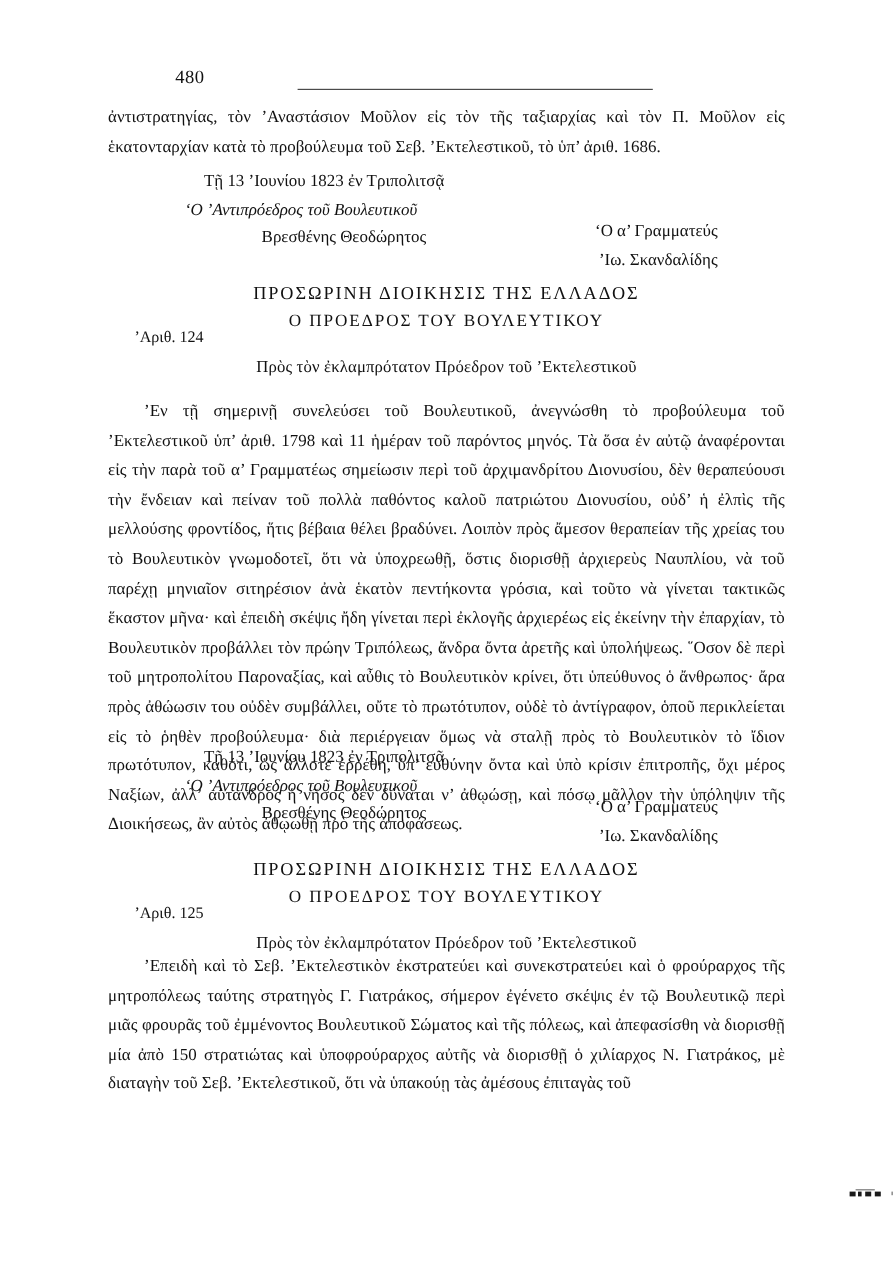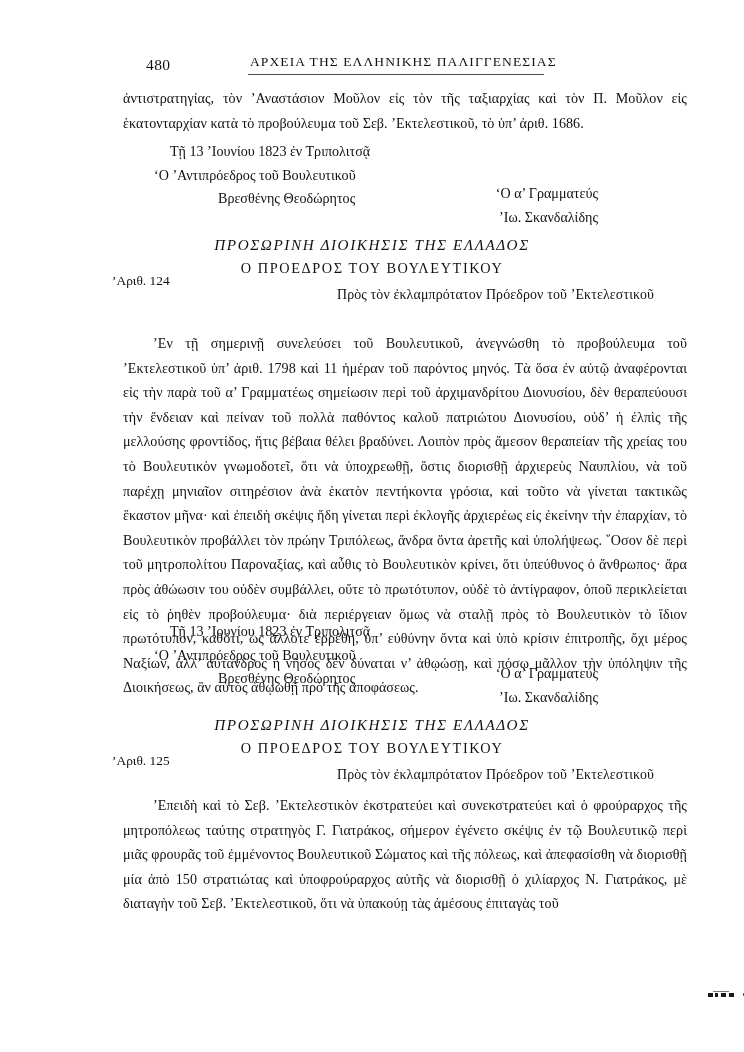--- a/index.html
+++ b/index.html
@@ -52,21 +52,20 @@
     width: 296px;
     height: 1px;
     background: #4a4a4a;
   }
 
   
   .block {
     position: absolute;
     left: 90px;
     width: 564px;
-    margin-left: 33px;
   }
   .para {
     font-size: 14.1px;
     line-height: 24.6px;
     text-align: justify;
     text-justify: inter-word;
     letter-spacing: .05px;
     margin: 0;
     hyphens: manual;
   }
@@ -76,21 +75,21 @@
   .sigblock {
     position: absolute;
     left: 90px;
     width: 564px;
     font-size: 14.1px;
     line-height: 23.5px;
   }
   .sig-left { position: relative; }
   .sig-line { white-space: nowrap; }
   .sig-l1 { padding-left: 80px; }
-  .sig-l2 { padding-left: 64px; }
+  .sig-l2 { padding-left: 64px; font-style: italic; }
   .sig-l3 { padding-left: 128px; }
   .sig-right {
     position: absolute;
     right: 56px;
     top: 42px;
     text-align: right;
     line-height: 23.5px;
     white-space: nowrap;
   }
 
@@ -102,26 +101,26 @@
     top: 2px;
     font-size: 13.4px;
     white-space: nowrap;
     margin-top: 35px;
   }
   .caps1, .caps2 {
     text-align: center;
     letter-spacing: 1.6px;
     white-space: nowrap;
   }
-  .caps1 { font-size: 15.2px; margin: 0 0 2px 0; padding-top: 0; font-style: italic; }
+  .caps1 { font-size: 15.2px; margin: 0 0 2px 0; padding-top: 0; }
   .caps2 { font-size: 14.3px; margin: 6px 0 0 0; }
   .addressee {
-    text-align: right;
+    text-align: center;
     font-size: 13.9px;
-    margin-top: 10px;
+    margin-top: 22px;
     letter-spacing: .15px;
     white-space: nowrap;
   }
 
   
   .scanmark {
     position: absolute;
     left: 708px;
     top: 991px;
     width: 28px;
@@ -148,21 +147,20 @@
     background: #555;
   }
 </style>
 </head>
 <body>
 
 <div class="page">
 
   <div class="running-head">
     <span class="folio">480</span>
-    <span class="head-title">ΑΡΧΕΙΑ ΤΗΣ ΕΛΛΗΝΙΚΗΣ ΠΑΛΙΓΓΕΝΕΣΙΑΣ</span>
     <span class="head-rule"></span>
   </div>
 
   <div class="block" style="top:86px;">
     <p class="para">ἀντιστρατηγίας, τὸν ’Αναστάσιον Μοῦλον εἰς τὸν τῆς ταξιαρχίας καὶ τὸν Π. Μοῦλον εἰς ἑκατονταρχίαν κατὰ τὸ προβούλευμα τοῦ Σεβ. ’Εκτελεστικοῦ, τὸ ὑπ’ ἀριθ. 1686.</p>
   </div>
 
   <div class="sigblock" style="top:140px;">
     <div class="sig-left">
       <div class="sig-line sig-l1">Τῇ 13 ’Ιουνίου 1823 ἐν Τριπολιτσᾷ</div>

